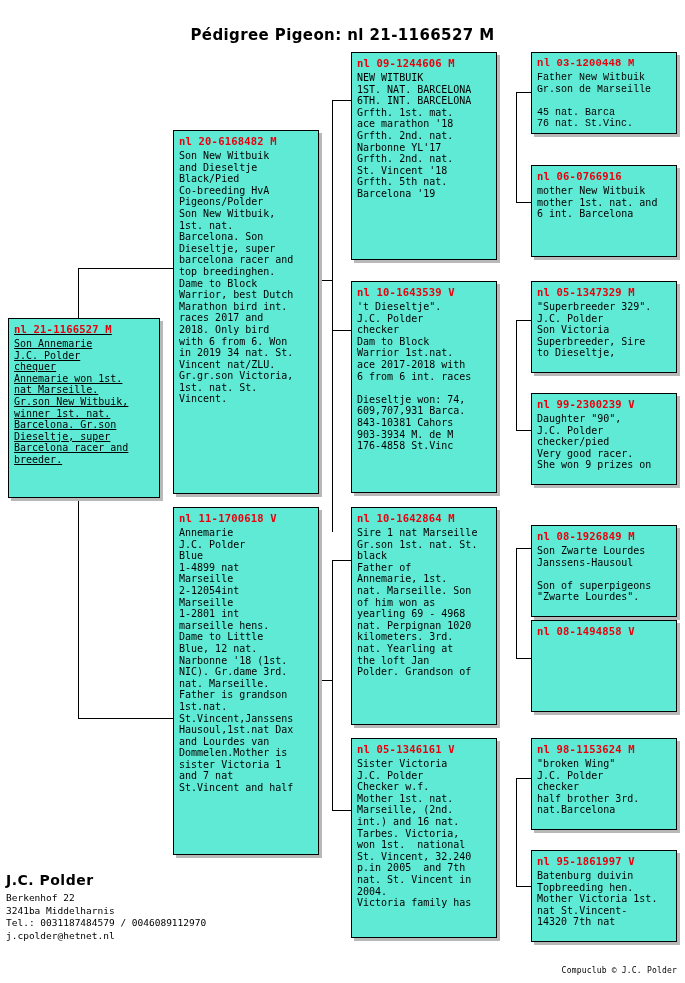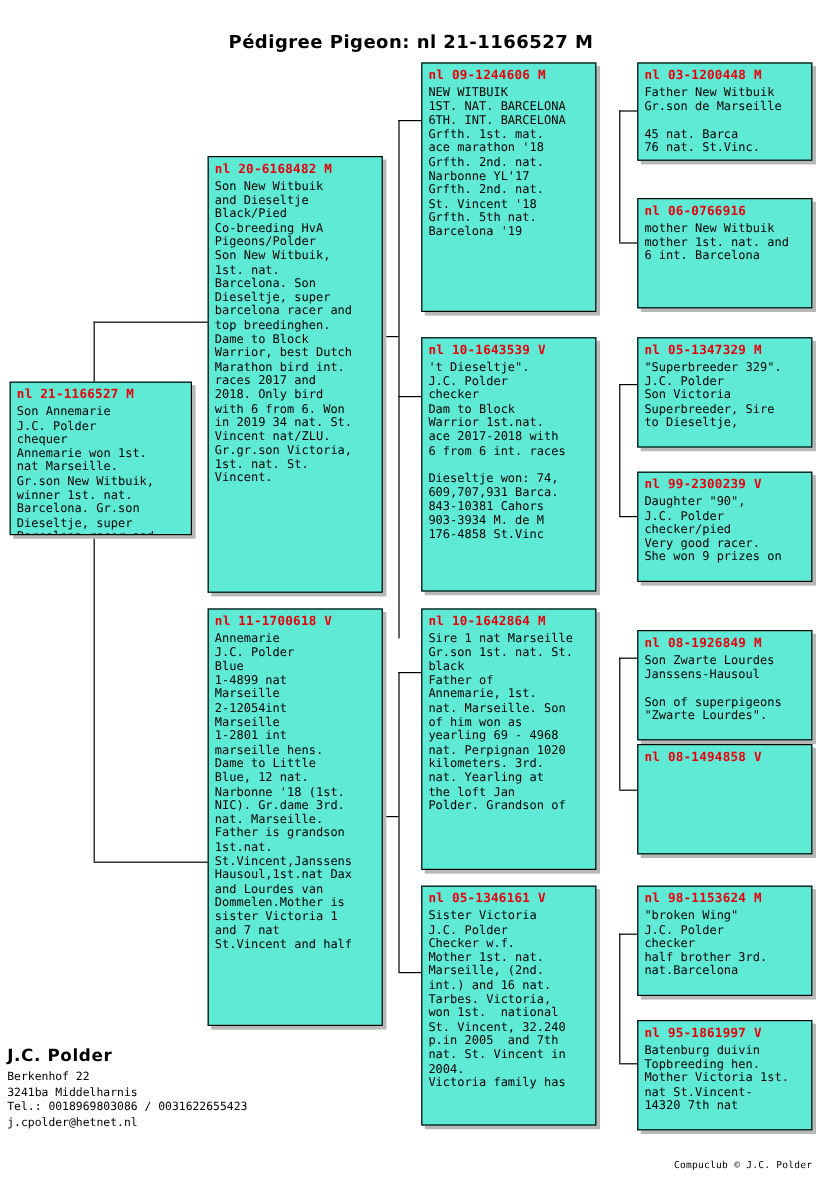--- a/index.html
+++ b/index.html
@@ -112,21 +112,21 @@
 <div class="connector h-line" style="left:516px; top:430px; width:16px;"></div>
 
 <div class="connector v-line" style="left:516px; top:548px; height:110px;"></div>
 <div class="connector h-line" style="left:516px; top:548px; width:16px;"></div>
 <div class="connector h-line" style="left:516px; top:658px; width:16px;"></div>
 
 <div class="connector v-line" style="left:516px; top:778px; height:108px;"></div>
 <div class="connector h-line" style="left:516px; top:778px; width:16px;"></div>
 <div class="connector h-line" style="left:516px; top:886px; width:16px;"></div>
 
-<div class="card" style="left:8px; top:318px; width:152px; height:128px;">
+<div class="card" style="left:8px; top:318px; width:152px; height:180px;text-decoration:underline;">
   <div class="card-head">nl   21-1166527 M</div>
   <div class="card-body">Son Annemarie
 J.C. Polder
 chequer
 Annemarie won 1st.
 nat Marseille.
 Gr.son New Witbuik,
 winner 1st. nat.
 Barcelona. Gr.son
 Dieseltje, super
@@ -246,21 +246,21 @@
 int.) and 16 nat.
 Tarbes. Victoria,
 won 1st.  national
 St. Vincent, 32.240
 p.in 2005  and 7th
 nat. St. Vincent in
 2004.
 Victoria family has</div>
 </div>
 
-<div class="card" style="left:531px; top:52px; width:146px; height:82px;">
+<div class="card" style="left:531px; top:52px; width:146px; height:82px;font-family:Liberation Mono, monospace;">
   <div class="card-head">nl   03-1200448 M</div>
   <div class="card-body">Father New Witbuik
 Gr.son de Marseille
 
 45 nat. Barca
 76 nat. St.Vinc.</div>
 </div>
 
 <div class="card" style="left:531px; top:165px; width:146px; height:92px;">
   <div class="card-head">nl   06-0766916</div>
@@ -314,15 +314,15 @@
   <div class="card-body">Batenburg duivin
 Topbreeding hen.
 Mother Victoria 1st.
 nat St.Vincent-
 14320 7th nat</div>
 </div>
 
 <div class="footer-owner">J.C. Polder</div>
 <div class="footer-lines">Berkenhof 22
 3241ba  Middelharnis
-Tel.: 0018969803086 / 0031622655423
+Tel.: 0031187484579 / 0046089112970
 j.cpolder@hetnet.nl</div>
 <div class="footer-credit">Compuclub © J.C. Polder</div>
 
 </body></html>

